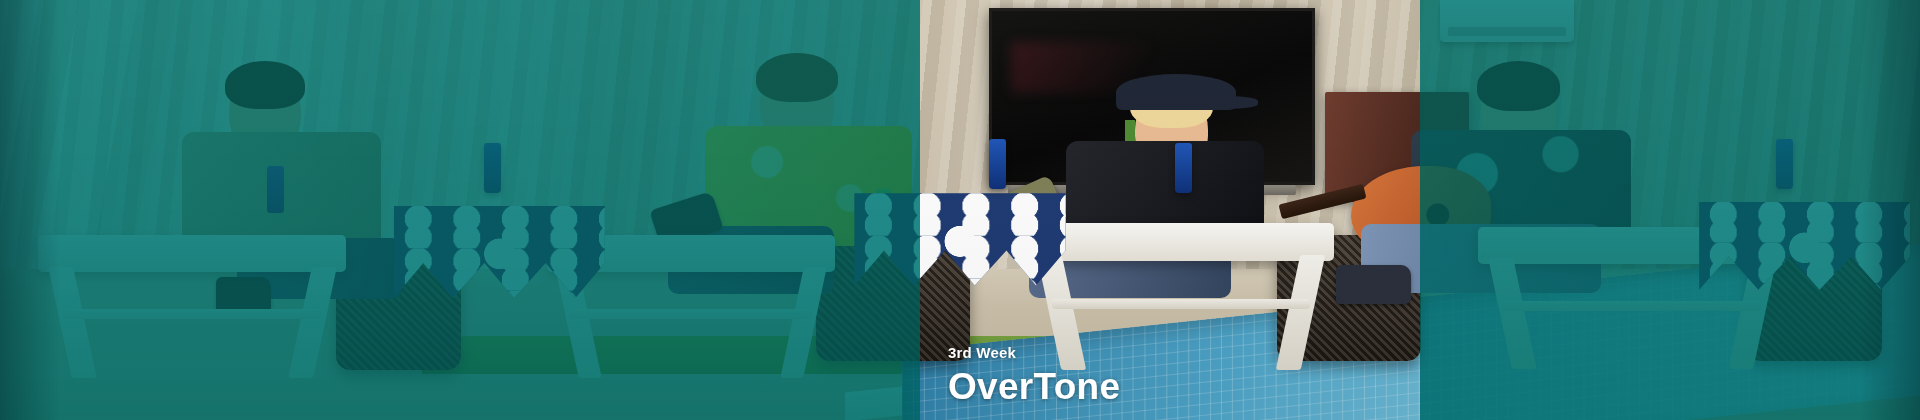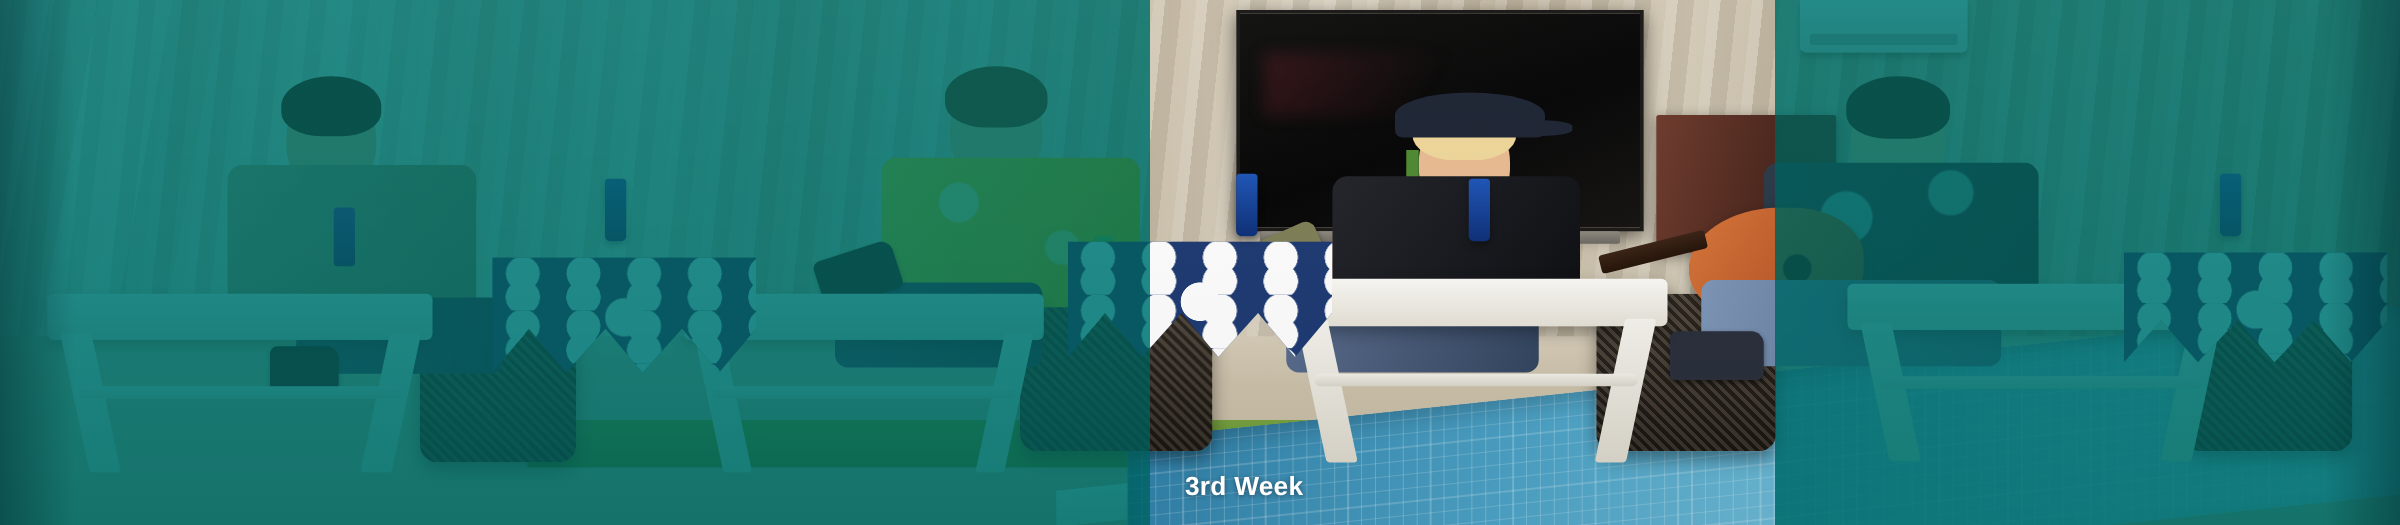--- a/index.html
+++ b/index.html
@@ -261,21 +261,21 @@
 
   
   .caption{
     position:absolute;
     left:28px;bottom:12px;
     z-index:8;
     color:#ffffff;
     text-shadow:0 1px 4px rgba(0,0,0,.45);
   }
   .cap-week{
-    font-size:21px;
+    font-size:15px;
     font-weight:bold;
     letter-spacing:.2px;
     line-height:1.15;
     margin-bottom:6px;
   }
   .cap-title{
     font-size:37px;
     font-weight:bold;
     letter-spacing:.3px;
     line-height:1.1;
@@ -435,18 +435,19 @@
       <div class="cloth c2"></div>
 
       <div class="bluebottle bb2"></div>
       <div class="bluebottle bb3"></div>
 
     </div>
     <div class="active-shade"></div>
 
     <div class="caption">
       <div class="cap-week">3rd Week</div>
+      <div class="cap-title">OverTone</div>
     </div>
   </div>
 
   <div class="edge-l"></div>
   <div class="edge-r"></div>
 </div>
 
 </body></html>

